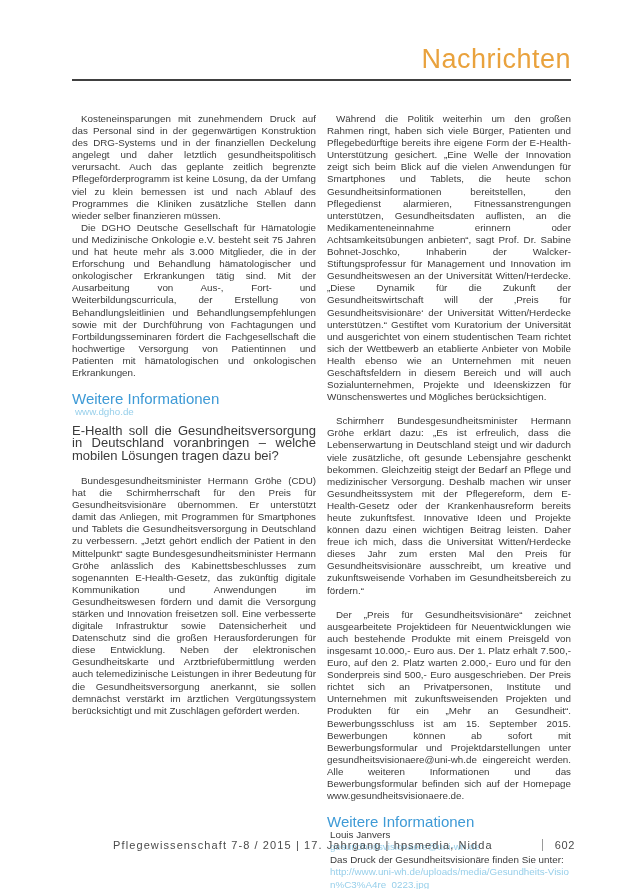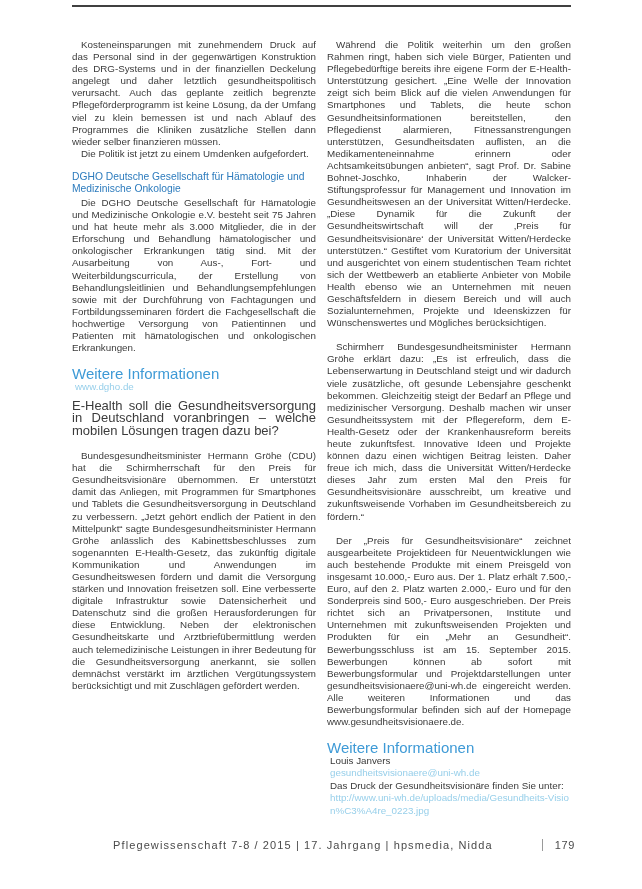--- a/index.html
+++ b/index.html
@@ -106,29 +106,28 @@
     margin-left:8px;
     letter-spacing:0.6px;
   }
 </style>
 </head>
 <body>
 
 <div class="page">
   <div class="content">
 
+    <div class="page-title">Nachrichten</div>
     <hr class="title-rule">
 
     <div class="columns">
 
       <div class="col">
         <p class="body">Kosteneinsparungen mit zunehmendem Druck auf das Personal sind in der gegenwärtigen Konstruktion des DRG-Systems und in der finanziellen Deckelung angelegt und daher letztlich gesundheitspolitisch verursacht. Auch das geplante zeitlich begrenzte Pflegeförderprogramm ist keine Lösung, da der Umfang viel zu klein bemessen ist und nach Ablauf des Programmes die Kliniken zusätzliche Stellen dann wieder selber finanzieren müssen.</p>
-        <p class="body">Die Politik ist jetzt zu einem Umdenken aufgefordert.</p>
 
-        <h3 class="sec-heading">DGHO Deutsche Gesellschaft für Hämatologie und Medizinische Onkologie</h3>
         <p class="body">Die DGHO Deutsche Gesellschaft für Hämatologie und Medizinische Onkologie e.V. besteht seit 75 Jahren und hat heute mehr als 3.000 Mitglieder, die in der Erforschung und Behandlung hämatologischer und onkologischer Erkrankungen tätig sind. Mit der Ausarbeitung von Aus-, Fort- und Weiterbildungscurricula, der Erstellung von Behandlungsleitlinien und Behandlungsempfehlungen sowie mit der Durchführung von Fachtagungen und Fortbildungsseminaren fördert die Fachgesellschaft die hochwertige Versorgung von Patientinnen und Patienten mit hämatologischen und onkologischen Erkrankungen.</p>
 
         <div class="more-info">
           <div class="more-label">Weitere Informationen</div>
           <a class="link" href="#">www.dgho.de</a>
         </div>
 
         <p class="teaser body" style="text-indent:0;">E-Health soll die Gesundheitsversorgung in Deutschland voranbringen – welche mobilen Lösungen tragen dazu bei?</p>
         <p class="body after-head">Bundesgesundheitsminister Hermann Gröhe (CDU) hat die Schirmherrschaft für den Preis für Gesundheitsvisionäre übernommen. Er unterstützt damit das Anliegen, mit Programmen für Smartphones und Tablets die Gesundheitsversorgung in Deutschland zu verbessern. „Jetzt gehört endlich der Patient in den Mittelpunkt“ sagte Bundesgesundheitsminister Hermann Gröhe anlässlich des Kabinettsbeschlusses zum sogenannten E-Health-Gesetz, das zukünftig digitale Kommunikation und Anwendungen im Gesundheitswesen fördern und damit die Versorgung stärken und Innovation freisetzen soll. Eine verbesserte digitale Infrastruktur sowie Datensicherheit und Datenschutz sind die großen Herausforderungen für diese Entwicklung. Neben der elektronischen Gesundheitskarte und Arztbriefübermittlung werden auch telemedizinische Leistungen in ihrer Bedeutung für die Gesundheitsversorgung anerkannt, sie sollen demnächst verstärkt im ärztlichen Vergütungssystem berücksichtigt und mit Zuschlägen gefördert werden.</p>
       </div>
@@ -145,15 +144,15 @@
           <div class="contact-line">Das Druck der Gesundheitsvisionäre finden Sie unter:</div>
           <a class="link" href="#">http://www.uni-wh.de/uploads/media/Gesundheits-Vision%C3%A4re_0223.jpg</a>
         </div>
       </div>
 
     </div>
   </div>
 
   <div class="footer">
     <div class="footer-journal">Pflegewissenschaft 7-8 / 2015 | 17. Jahrgang | hpsmedia, Nidda</div>
-    <div class="footer-page">179</div>
+    <div class="footer-page">602</div>
   </div>
 </div>
 
 </body></html>

